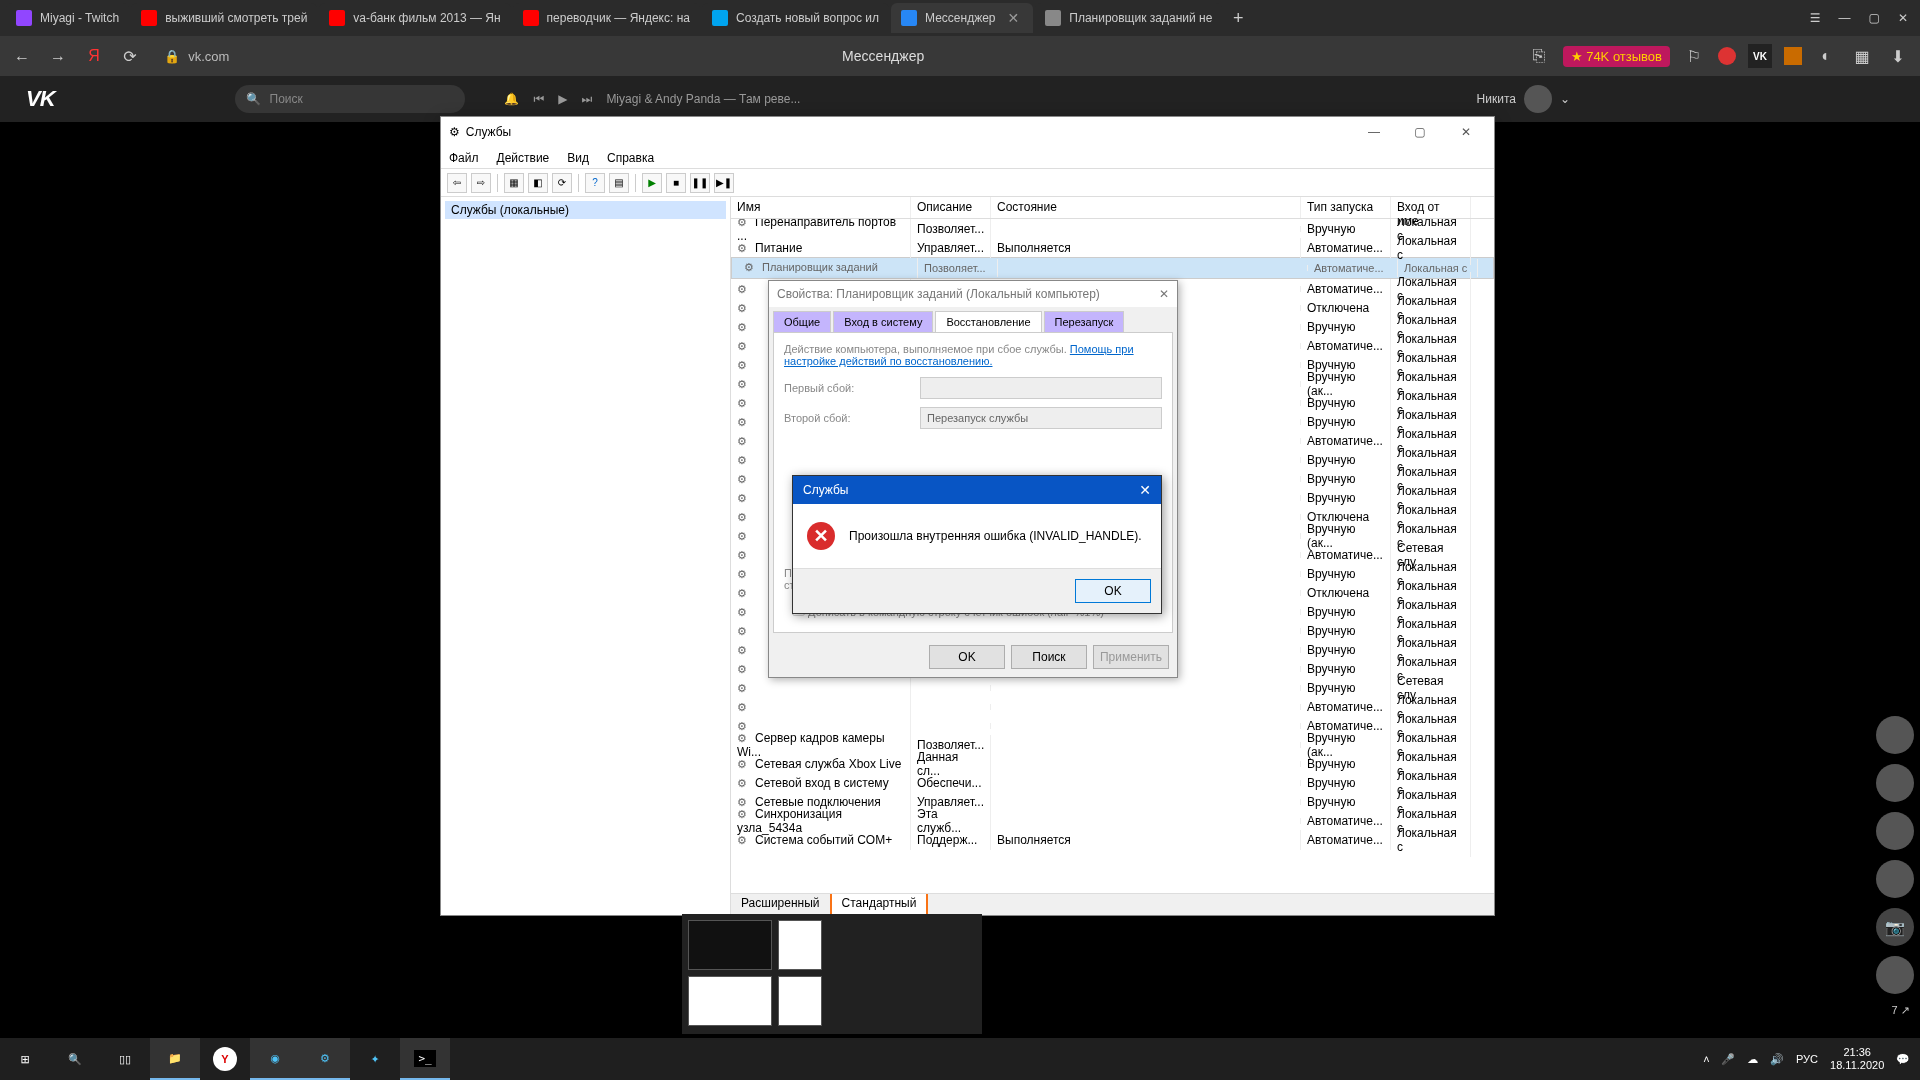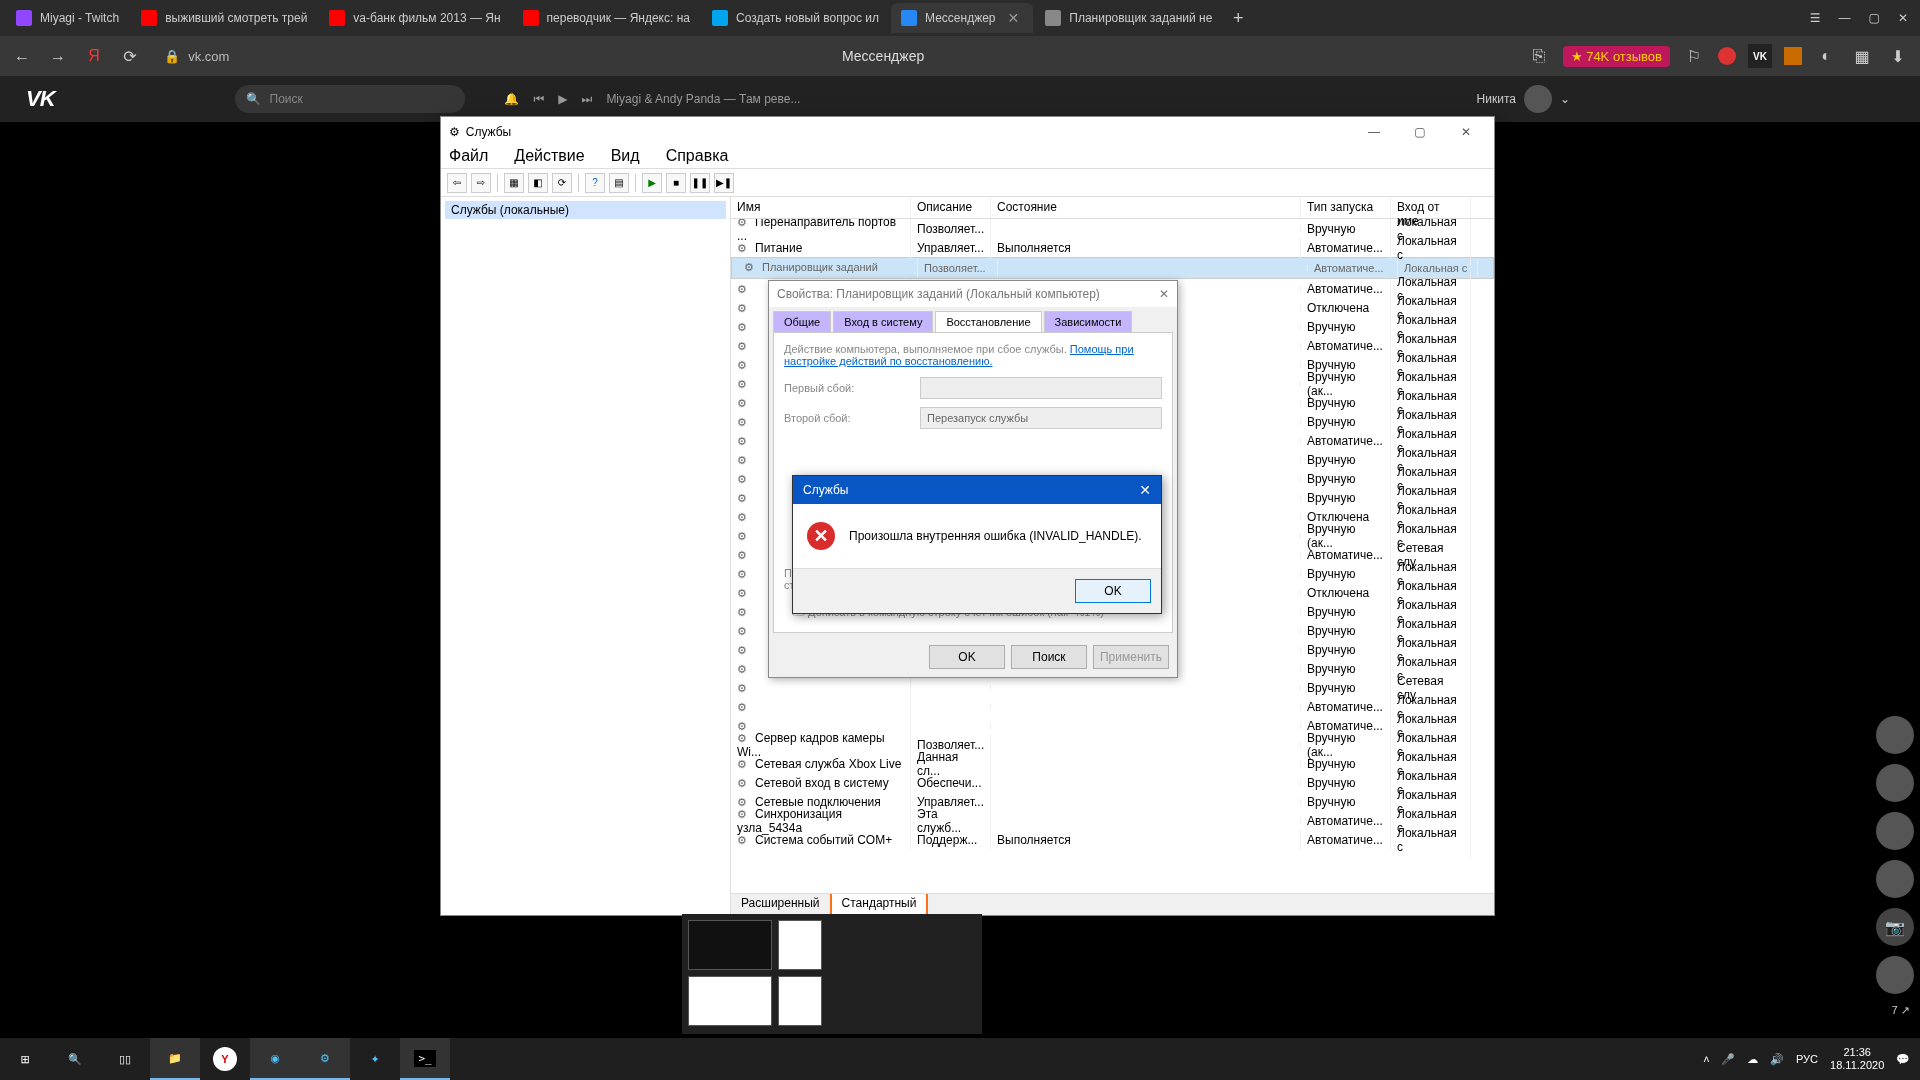--- a/index.html
+++ b/index.html
@@ -30,21 +30,21 @@
 .vk-user{position:absolute;right:350px;display:flex;align-items:center;gap:8px;font-size:12px;color:#ccc}
 .avatar-sm{width:28px;height:28px;border-radius:50%;background:#555}
 
 .dark-area{position:absolute;top:122px;left:0;right:0;bottom:42px;background:#000}
 
 
 .svc-win{position:absolute;width:1055px;height:800px;top:116px;left:440px;background:#fff;border:1px solid #888;box-shadow:0 4px 16px rgba(0,0,0,.3)}
 .svc-title{height:30px;display:flex;align-items:center;padding:0 8px;font-size:12px;gap:6px}
 .svc-title .spacer{flex:1}
 .svc-title .wc{width:40px;text-align:center;cursor:pointer;color:#555}
-.menubar{height:22px;display:flex;padding:0 8px;font-size:16px;gap:26px;border-bottom:1px solid #ddd}
+.menubar{height:22px;display:flex;align-items:center;padding:0 8px;font-size:12px;gap:18px;border-bottom:1px solid #ddd}
 .toolbar{height:28px;display:flex;align-items:center;padding:0 6px;gap:4px;border-bottom:1px solid #ddd}
 .tb-btn{width:20px;height:20px;display:flex;align-items:center;justify-content:center;border:1px solid #ccc;font-size:10px;cursor:pointer;background:#f8f8f8}
 .tb-sep{width:1px;height:18px;background:#ccc;margin:0 2px}
 .svc-body{display:flex;height:calc(100% - 80px)}
 .svc-tree{width:290px;border-right:1px solid #ddd;padding:4px;font-size:12px}
 .tree-item{padding:2px 6px;background:#d0e4ff}
 .svc-list{flex:1;position:relative;overflow:hidden}
 .list-head{display:flex;height:22px;border-bottom:1px solid #ddd;font-size:12px;position:sticky;top:0;background:#fff}
 .col{padding:3px 6px;border-right:1px solid #eee}
 .c-name{width:180px}.c-desc{width:80px}.c-state{width:310px}.c-start{width:90px}.c-logon{width:80px}
@@ -471,21 +471,21 @@
 
 <div class="prop-dlg">
   <div class="prop-title">
     <span>Свойства: Планировщик заданий (Локальный компьютер)</span>
     <span class="x">✕</span>
   </div>
   <div class="prop-tabs">
     <div class="ptab">Общие</div>
     <div class="ptab">Вход в систему</div>
     <div class="ptab on">Восстановление</div>
-    <div class="ptab">Зависимости</div>
+    <div class="ptab">Перезапуск</div>
   </div>
   <div class="prop-body">
     <div class="help-row">
       <span>Действие компьютера, выполняемое при сбое службы. </span><a href="#">Помощь при настройке действий по восстановлению.</a>
     </div>
     <div class="fld">
         <label>Первый сбой:</label>
         <div class="sel"></div>
       </div>
     <div class="fld">

